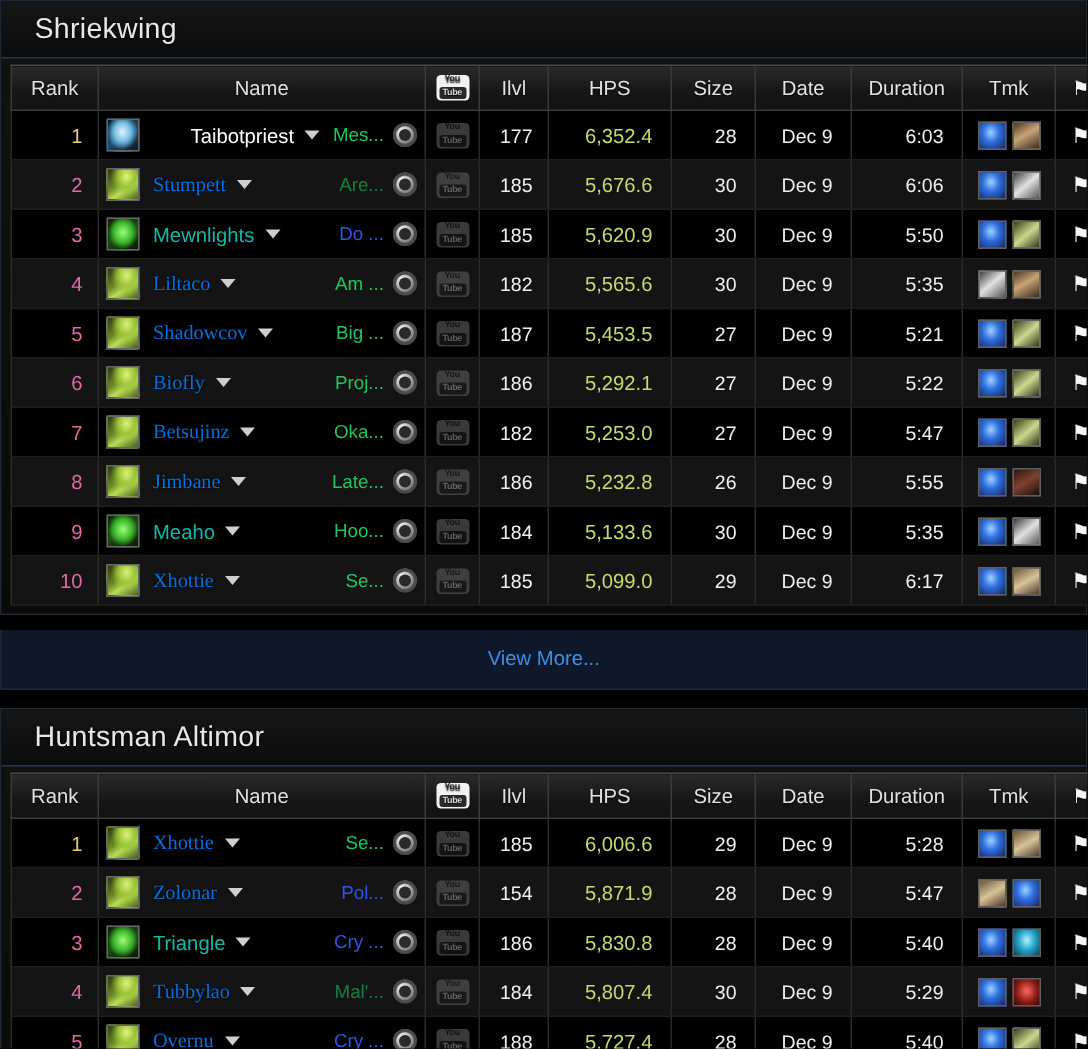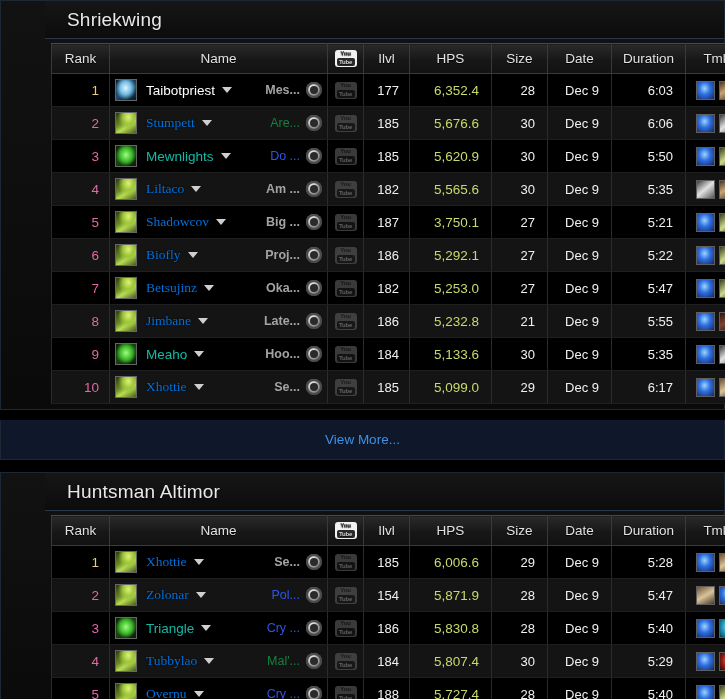--- a/index.html
+++ b/index.html
@@ -11,21 +11,20 @@
     font-family: "Liberation Sans", sans-serif;
     overflow: hidden;
   }
   body { position: relative; }
 
   
   .panel {
     background: linear-gradient(180deg, #121212 0%, #0a0a0a 100%);
     border: 1px solid #1d2835;
     margin: 0 0 10px 0;
-    padding-left: 44px;
   }
   .panel-title-bar {
     height: 38px;
     background: linear-gradient(180deg, #161616 0%, #0c0c0c 100%);
     border-bottom: 1px solid #28384a;
     display: flex;
     align-items: center;
     padding-left: 22px;
   }
   .panel-title {
@@ -125,21 +124,21 @@
       linear-gradient(150deg, #0b1c2b 0%, #1d4f74 55%, #091521 100%);
   }
 
   .player-name {
     font-size: 13.5px;
     cursor: pointer;
     text-shadow: 0 0 2px rgba(0,0,0,0.9);
   }
   .cls-shaman  { color: #0070de; font-family: Liberation Serif, serif; }
   .cls-druid   { color: #14b8a6; }
-  .cls-priest  { color: #ffffff; }
+  .cls-priest  { color: #ffffff; margin-left: 25px; }
 
   .caret {
     display: inline-block;
     width: 0; height: 0;
     margin-left: 7px;
     border-left: 5px solid transparent;
     border-right: 5px solid transparent;
     border-top: 6px solid #cfcfcf;
     cursor: pointer;
     vertical-align: middle;
@@ -148,21 +147,21 @@
   .guild {
     margin-left: auto;
     font-size: 12.5px;
     cursor: pointer;
     padding-right: 6px;
     max-width: 62px;
     overflow: hidden;
     text-overflow: ellipsis;
     white-space: nowrap;
   }
-  .g-horde    { color: #a3a3a3; font-weight: bold; }
+  .g-horde    { color: #22c55e; }
   .g-alliance { color: #2e54e8; }
   .g-neutral  { color: #15803d; }
 
   .realm-icon {
     flex: 0 0 auto;
     width: 16px; height: 16px;
     border-radius: 50%;
     background:
       radial-gradient(circle at 35% 30%, #f2f2f2 0%, #b9b9b9 35%, #6e6e6e 70%, #3a3a3a 100%);
     box-shadow: inset 0 0 0 2px #4b4b4b, inset 0 0 3px #000;
@@ -395,21 +394,21 @@
                 <div class="name-cell-inner">
                   <span class="class-icon icon-shaman"></span>
                   <span class="player-name cls-shaman">Shadowcov</span>
                   <span class="caret"></span>
                   <span class="guild g-horde">Big ...</span>
                   <span class="realm-icon"></span>
                 </div>
               </td>
               <td class="c-yt"><span class="yt dim"><span class="yt-top">You</span><span class="yt-bot">Tube</span></span></td>
               <td class="c-ilvl">187</td>
-              <td class="c-hps"><span class="hps">3,750.1</span></td>
+              <td class="c-hps"><span class="hps">5,453.5</span></td>
               <td class="c-size">27</td>
               <td class="c-date">Dec 9</td>
               <td class="c-dur">5:21</td>
               <td class="c-tmk">
                 <div class="tmk-wrap">
                   <span class="tmk tmk-blue"></span>
                   <span class="tmk tmk-green"></span>
                 </div>
               </td>
               <td class="c-flag"><span class="flag-glyph">⚑</span></td>
@@ -471,21 +470,21 @@
                   <span class="class-icon icon-shaman"></span>
                   <span class="player-name cls-shaman">Jimbane</span>
                   <span class="caret"></span>
                   <span class="guild g-horde">Late...</span>
                   <span class="realm-icon"></span>
                 </div>
               </td>
               <td class="c-yt"><span class="yt dim"><span class="yt-top">You</span><span class="yt-bot">Tube</span></span></td>
               <td class="c-ilvl">186</td>
               <td class="c-hps"><span class="hps">5,232.8</span></td>
-              <td class="c-size">21</td>
+              <td class="c-size">26</td>
               <td class="c-date">Dec 9</td>
               <td class="c-dur">5:55</td>
               <td class="c-tmk">
                 <div class="tmk-wrap">
                   <span class="tmk tmk-blue"></span>
                   <span class="tmk tmk-dark"></span>
                 </div>
               </td>
               <td class="c-flag"><span class="flag-glyph">⚑</span></td>
             </tr>

